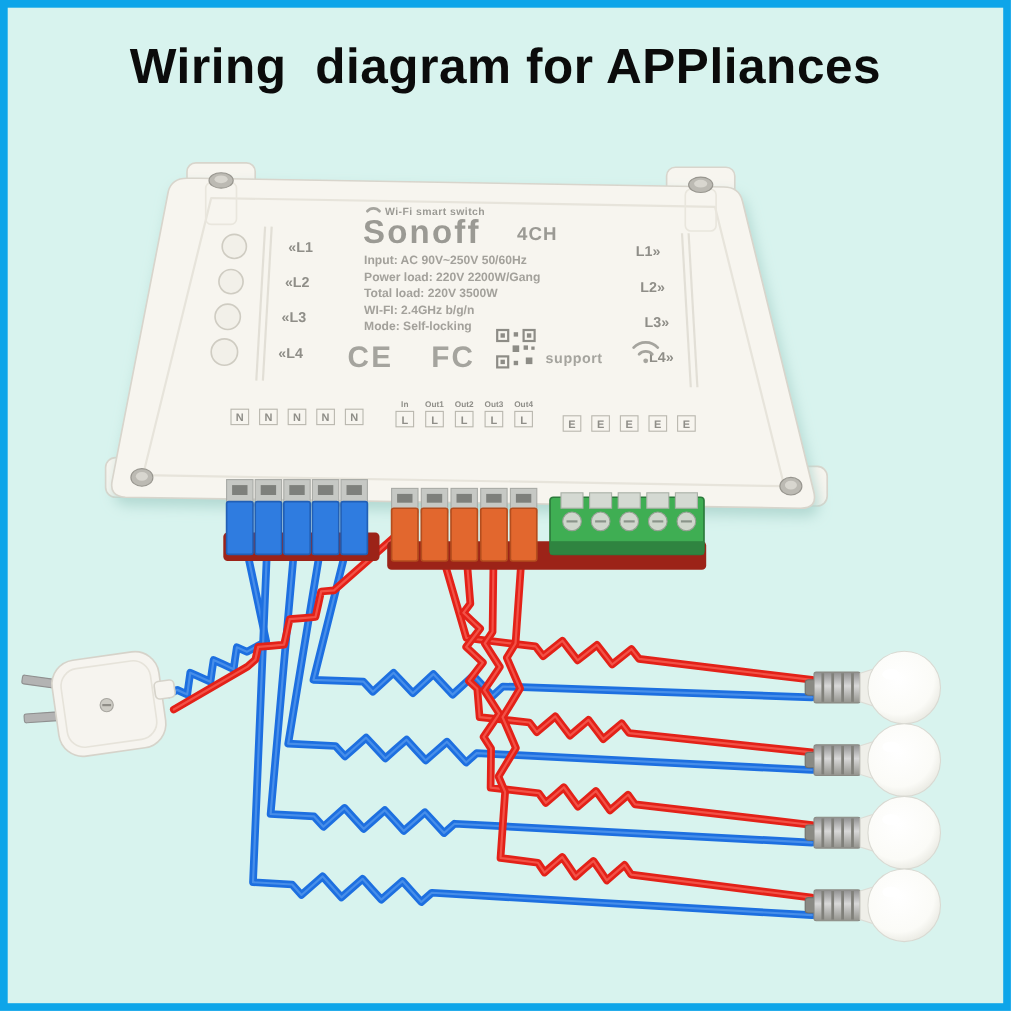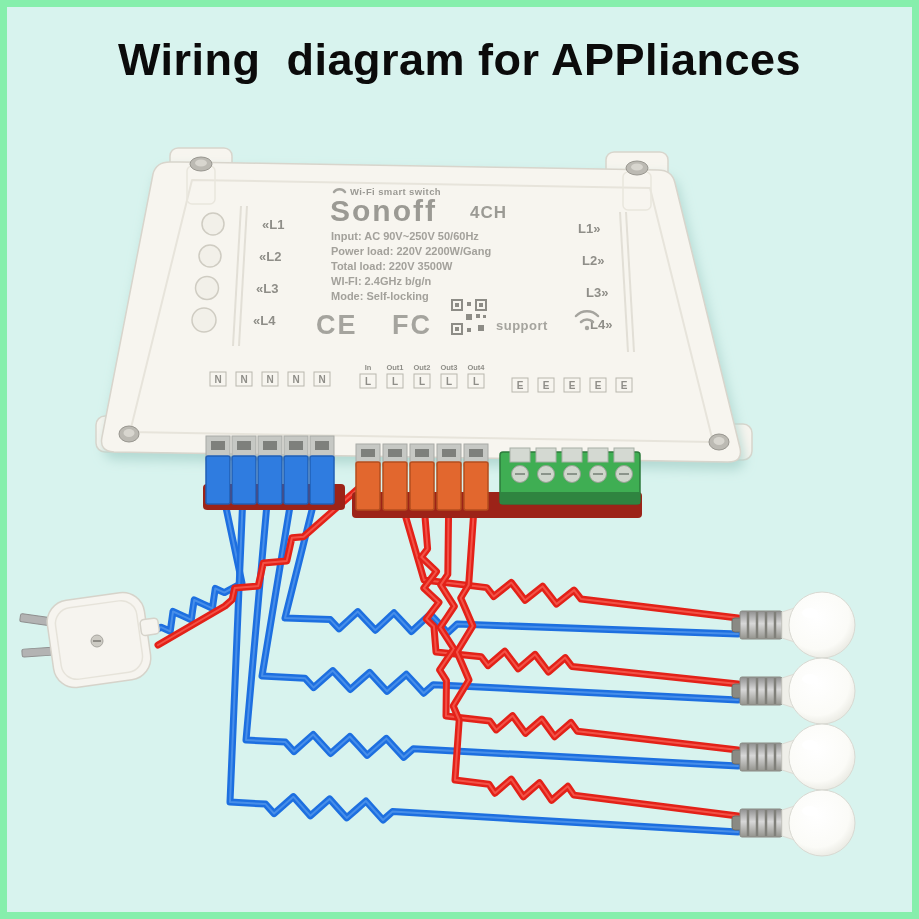--- a/index.html
+++ b/index.html
@@ -1,17 +1,17 @@
 <!DOCTYPE html>
 <html><head>
 <meta charset="utf-8">
 <style>
   html,body{margin:0;padding:0;}
   body{width:919px;height:919px;position:relative;font-family:"Liberation Sans",sans-serif;background:#ffffff;overflow:hidden;}
-  .stage{position:absolute;inset:0;background:#86efac;}
+  .stage{position:absolute;inset:0;background:#0ea5e9;}
   .bg{position:absolute;inset:7px;background:#d8f3ee;}
   .title{position:absolute;top:34px;left:0;width:100%;text-align:center;
          font-size:45px;font-weight:700;color:#0b0b0b;letter-spacing:0.5px;white-space:pre;}
   svg.scene{position:absolute;left:0;top:0;}
   
   .t-tag{font:700 9.5px "Liberation Sans",sans-serif;fill:#9b9a94;letter-spacing:.4px;}
   .t-brand{font:700 30px "Liberation Sans",sans-serif;fill:#9b9a94;letter-spacing:2px;}
   .t-model{font:700 17px "Liberation Sans",sans-serif;fill:#9b9a94;letter-spacing:1px;}
   .t-spec{font:700 11px "Liberation Sans",sans-serif;fill:#a3a19b;}
   .t-chan{font:700 13px "Liberation Sans",sans-serif;fill:#8f8e88;}

